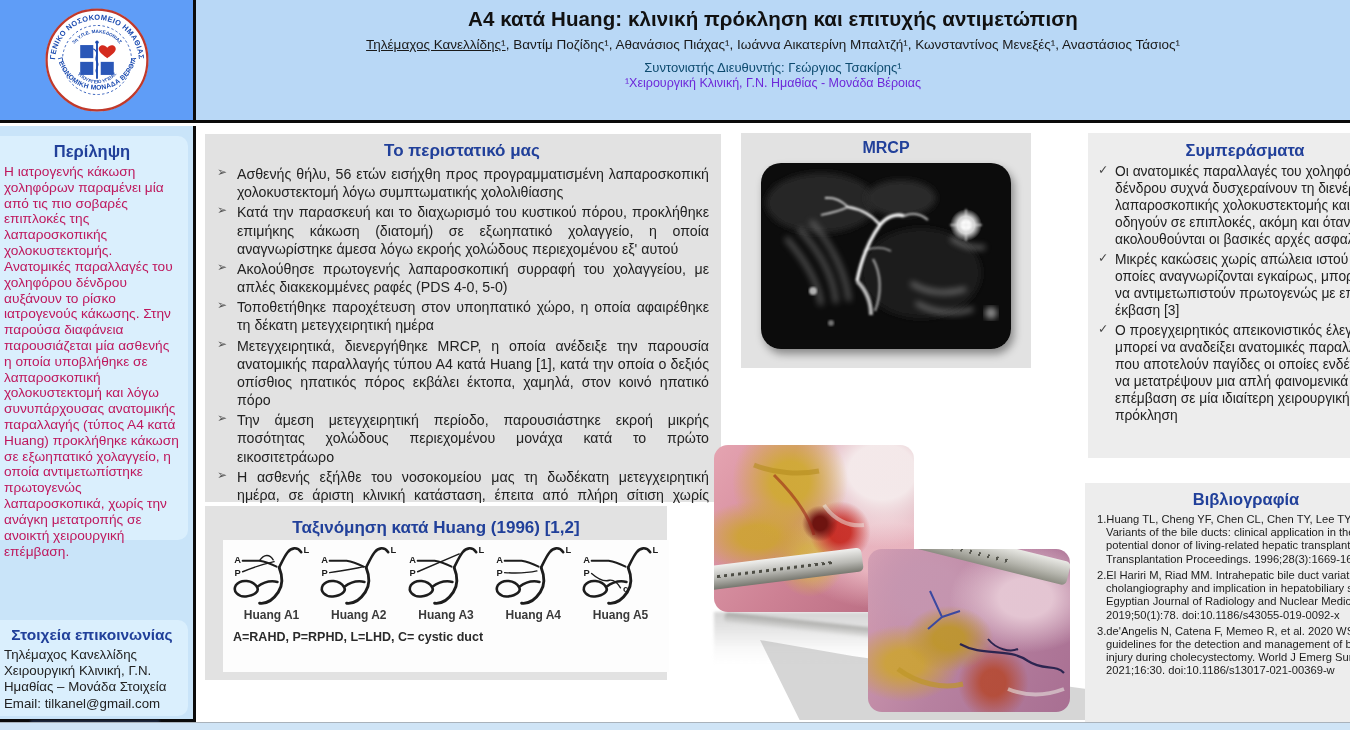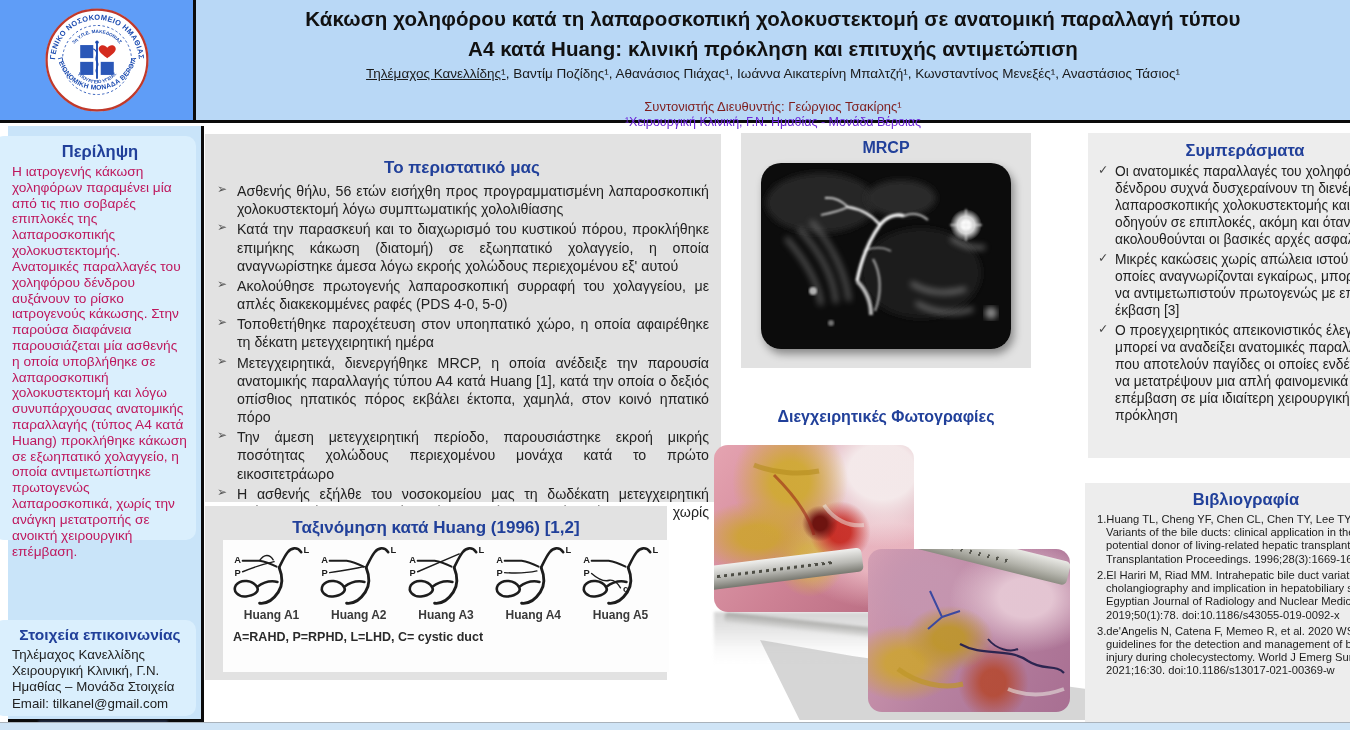--- a/index.html
+++ b/index.html
@@ -10,42 +10,42 @@
   
   .header { position:absolute; left:0; top:0; width:1350px; height:123px;
             background:#b9d8f6; border-bottom:3px solid #0b0b0b; }
   .logo-box { position:absolute; left:0; top:0; width:196px; height:120px;
               background:#5f9df7; border-right:3px solid #0b0b0b;
               display:flex; align-items:center; justify-content:center; }
   .titles { position:absolute; left:200px; right:4px; top:4px; text-align:center; color:#111; }
   .title-line { font-size:20.5px; font-weight:bold; line-height:1.45; letter-spacing:.1px; }
   .authors { font-size:13.5px; margin-top:3px; color:#1a1a1a; }
   .authors .first { text-decoration:underline; }
-  .coordinator { font-size:13px; margin-top:18px; color:#7f1d1d; }
+  .coordinator { font-size:13px; margin-top:8px; color:#0c4a6e; }
   .affiliation { font-size:12.5px; margin-top:1px; color:#6d28d9; }
 
   
-  .sidebar { position:absolute; left:8px; top:126px; width:196px; height:596px;
+  .sidebar { position:absolute; left:0; top:126px; width:196px; height:596px;
              background:#c9e4f9; border-right:3px solid #0b0b0b; border-bottom:3px solid #0b0b0b; }
   .side-panel { position:absolute; left:-14px; width:202px; background:#daeffd; border-radius:10px; padding:6px 8px 10px 18px; }
   .panel-abstract { top:10px; height:404px; }
   .panel-contact { top:494px; height:96px; }
   .side-head { text-align:center; font-weight:bold; font-size:16.5px; color:#21409a; margin-bottom:3px; }
   .side-text { font-size:13.7px; color:#be185d; line-height:1.155; }
   .contact-line { font-size:13.3px; color:#222; line-height:1.22; }
   .watermark { position:absolute; left:30px; top:594px; width:130px; height:4px;
                background:rgba(70,100,170,.35); filter:blur(1px); border-radius:2px; }
 
   
   .gray-panel { position:absolute; background:#e2e2e2; }
   .lgray-panel { position:absolute; background:#ededed; }
   .panel-head { text-align:center; font-weight:bold; font-size:17px; color:#21409a; }
 
   
-  .case-panel { left:205px; top:134px; width:516px; height:368px; padding:24px 12px 6px 10px; }
+  .case-panel { left:205px; top:134px; width:516px; height:368px; padding:7px 12px 6px 10px; }
   .case-list { list-style:none; margin-top:4px; }
   .case-list li { position:relative; padding-left:22px; font-size:14.2px; line-height:1.28;
                   color:#222; text-align:justify; margin-bottom:2px; }
   .case-list .mk { position:absolute; left:2px; top:0; color:#555; font-size:12px; }
 
   
   .huang-panel { left:205px; top:506px; width:462px; height:174px; padding:12px 10px; }
   .huang-box { position:absolute; left:18px; top:34px; width:446px; height:132px; background:#fdfdfd; padding:2px 6px; }
   .sketch-row { display:flex; justify-content:space-between; }
   .sketch { width:85px; text-align:center; }
@@ -149,21 +149,20 @@
           <rect x="42" y="62" width="14" height="14" fill="#2a57b8"></rect>
           <rect x="64" y="62" width="14" height="14" fill="#2a57b8"></rect>
           <path d="M71,47 c-3,-5 -10,-3 -9,2 c1,4 9,9 9,9 c0,0 8,-5 9,-9 c1,-5 -6,-7 -9,-2 Z" fill="#d42b1e"></path>
           <line x1="60" y1="42" x2="60" y2="80" stroke="#1a4ab0" stroke-width="2"></line>
           <circle cx="60" cy="41" r="1.8" fill="#1a4ab0"></circle>
           <path d="M56,48 C64,52 56,58 60,62 C64,66 56,70 60,74" fill="none" stroke="#1a4ab0" stroke-width="1.2"></path>
         </g>
       </svg>
     </div>
     <div class="titles">
-      <div class="title-line">Κάκωση χοληφόρου κατά τη λαπαροσκοπική χολοκυστεκτομή σε ανατομική παραλλαγή τύπου</div>
       <div class="title-line">Α4 κατά Huang: κλινική πρόκληση και επιτυχής αντιμετώπιση</div>
       <div class="authors"><span class="first">Τηλέμαχος Κανελλίδης¹</span><span>, Βαντίμ Ποζίδης¹, Αθανάσιος Πιάχας¹, Ιωάννα Αικατερίνη Μπαλτζή¹, Κωνσταντίνος Μενεξές¹, Αναστάσιος Τάσιος¹</span></div>
       <div class="coordinator">Συντονιστής Διευθυντής: Γεώργιος Τσακίρης¹</div>
       <div class="affiliation">¹Χειρουργική Κλινική, Γ.Ν. Ημαθίας - Μονάδα Βέροιας</div>
     </div>
   </div>
 
   <div class="sidebar">
     <div class="side-panel panel-abstract">
       <div class="side-head">Περίληψη</div>
@@ -322,21 +321,20 @@
         <circle cx="205" cy="62" r="16" fill="url(#star)"></circle>
         <circle cx="205" cy="62" r="5" fill="#ffffff" filter="url(#b1)"></circle>
         <path d="M189,62 h32 M205,46 v32" stroke="#e8e8e8" stroke-width="1.4" opacity=".8" filter="url(#b1)"></path>
         <circle cx="52" cy="128" r="4" fill="#d8d8d8" filter="url(#b1)" opacity=".8"></circle>
         <circle cx="230" cy="150" r="6" fill="#cccccc" filter="url(#b2)" opacity=".7"></circle>
         <circle cx="70" cy="160" r="3" fill="#bbbbbb" filter="url(#b1)" opacity=".6"></circle>
       </svg>
     </div>
   </div>
 
-  <div class="photos-head panel-head" style="font-size:16px;">Διεγχειρητικές Φωτογραφίες</div>
 
   <div class="shadow-wedge wedge1"></div>
   <div class="reflection">
     <div class="reflect-bar"></div>
   </div>
 
   <div class="photo photo1">
     <div class="instrument1"></div>
     <svg class="suture-svg" width="200" height="167" viewBox="0 0 200 167">
       <path d="M60,30 C80,50 95,70 100,90" stroke="rgba(150,30,20,.55)" stroke-width="3" fill="none"></path>

